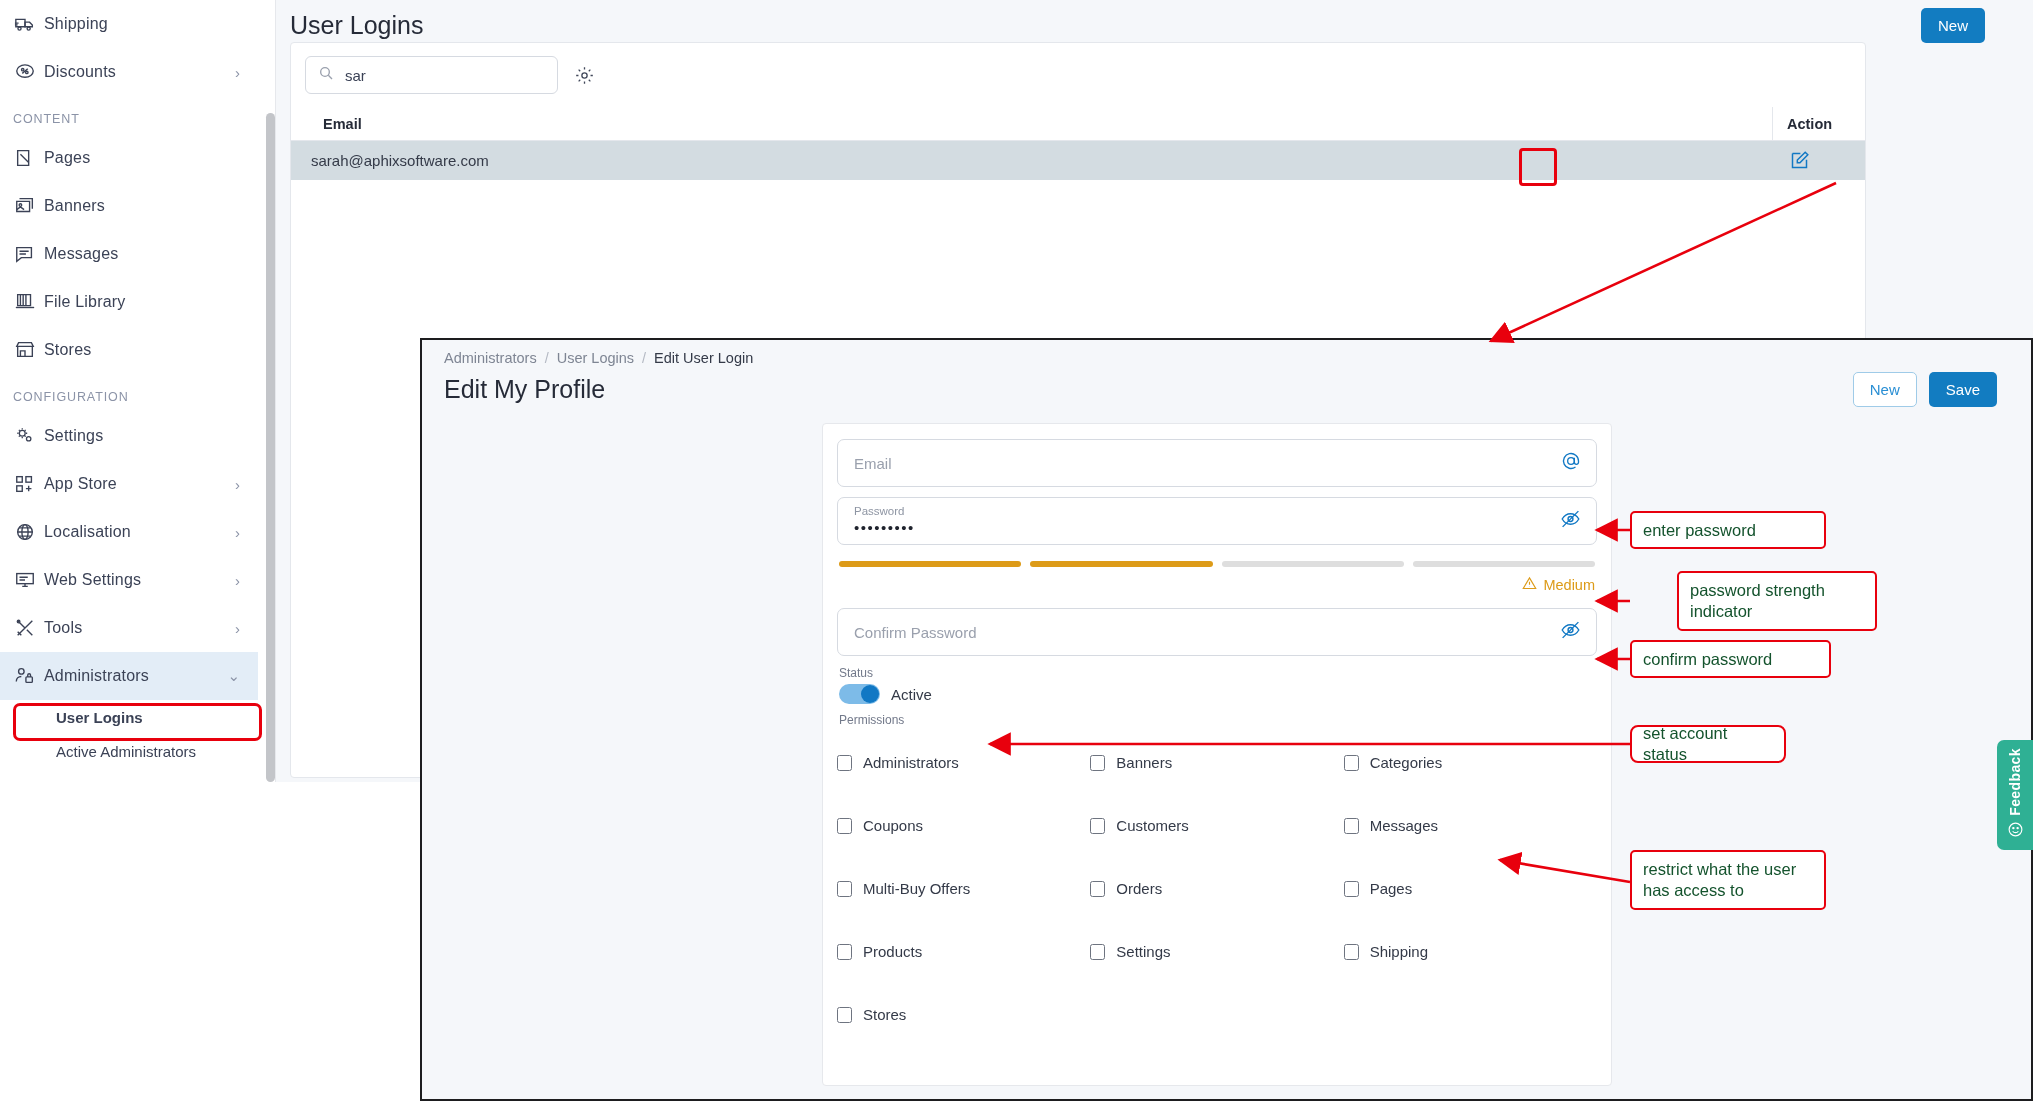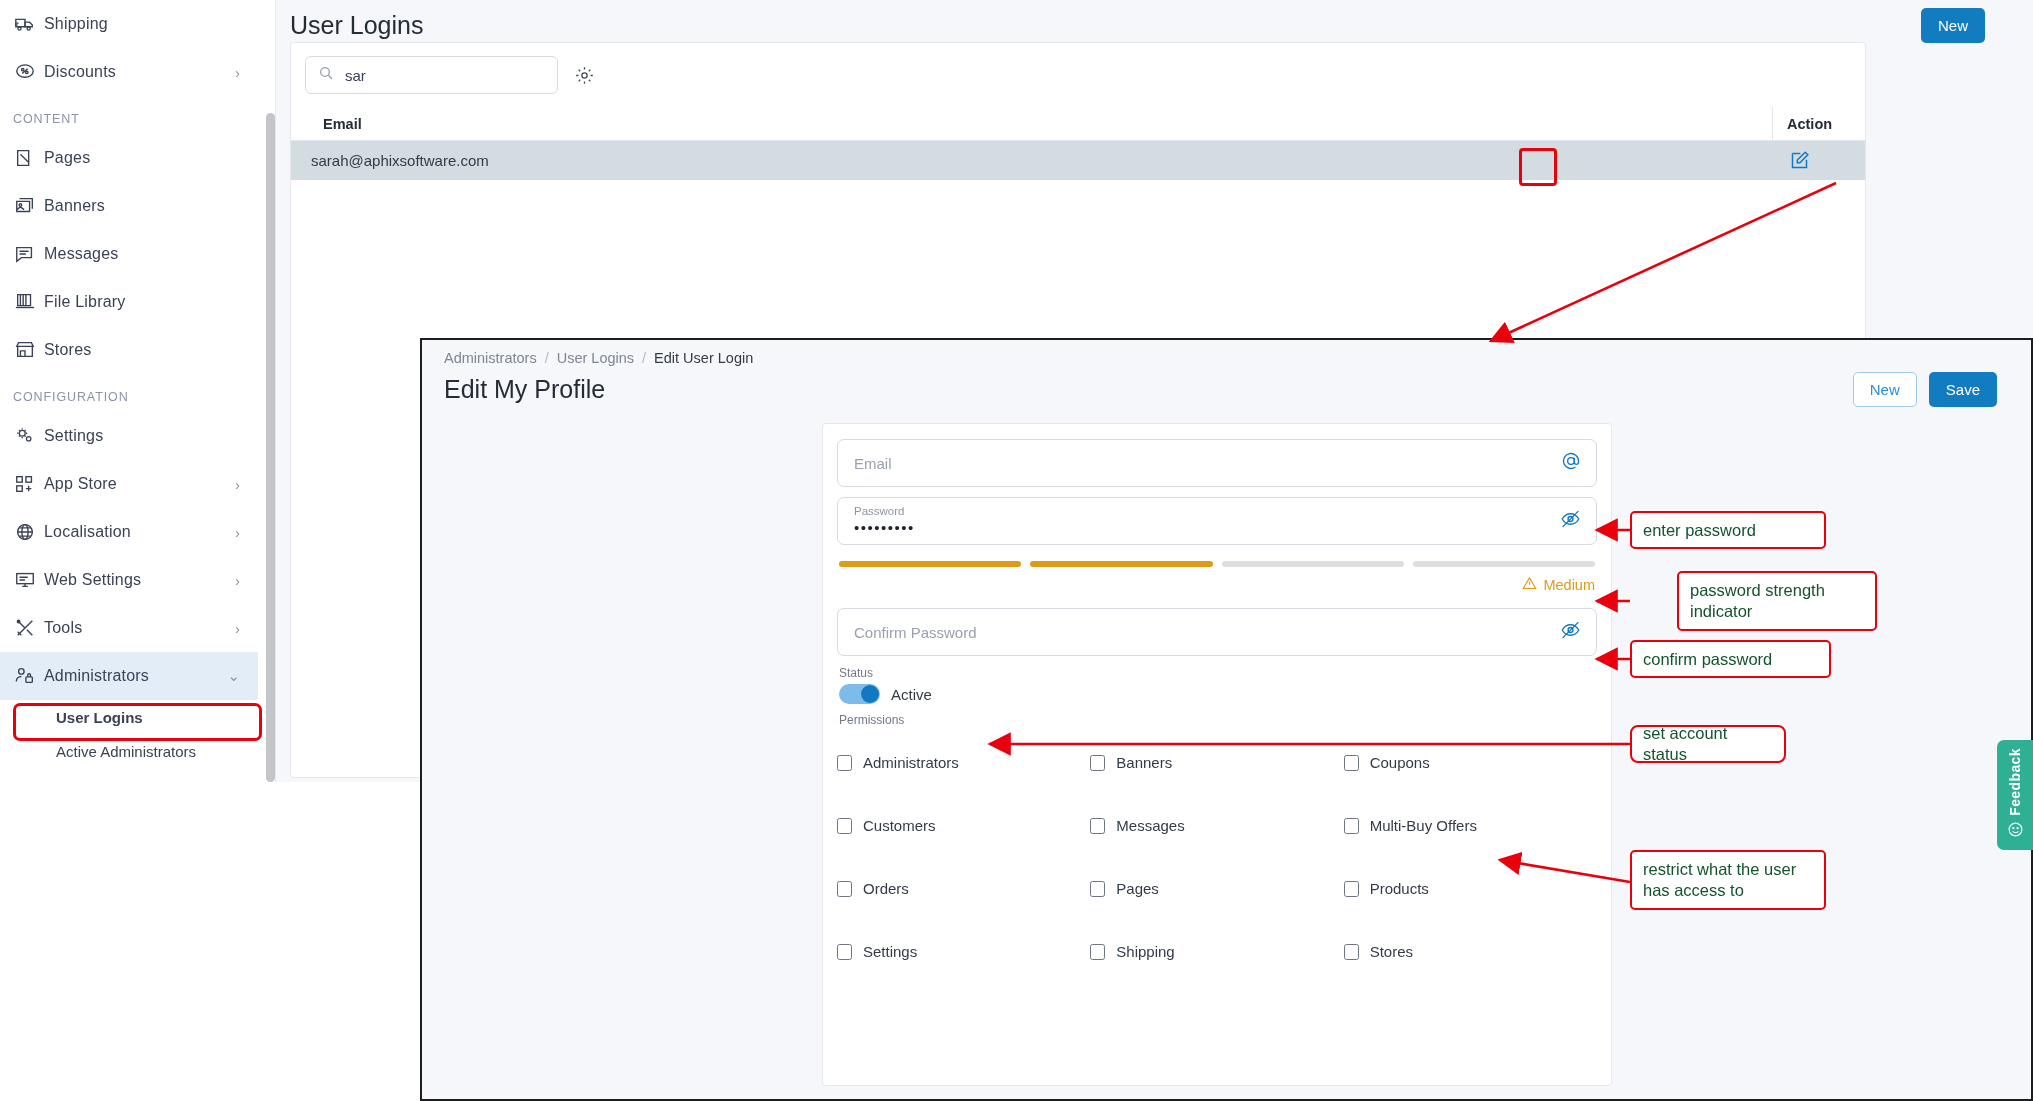--- a/index.html
+++ b/index.html
@@ -502,20 +502,24 @@
 
       <div class="perm-grid">
         <label class="perm">
             <span class="pchk"></span>
             <span class="plbl">Administrators</span>
           </label>
         <label class="perm">
             <span class="pchk"></span>
             <span class="plbl">Banners</span>
           </label>
+        <label class="perm">
+            <span class="pchk"></span>
+            <span class="plbl">Categories</span>
+          </label>
 
         <label class="perm">
             <span class="pchk"></span>
             <span class="plbl">Coupons</span>
           </label>
         <label class="perm">
             <span class="pchk"></span>
             <span class="plbl">Customers</span>
           </label>
         <label class="perm">

